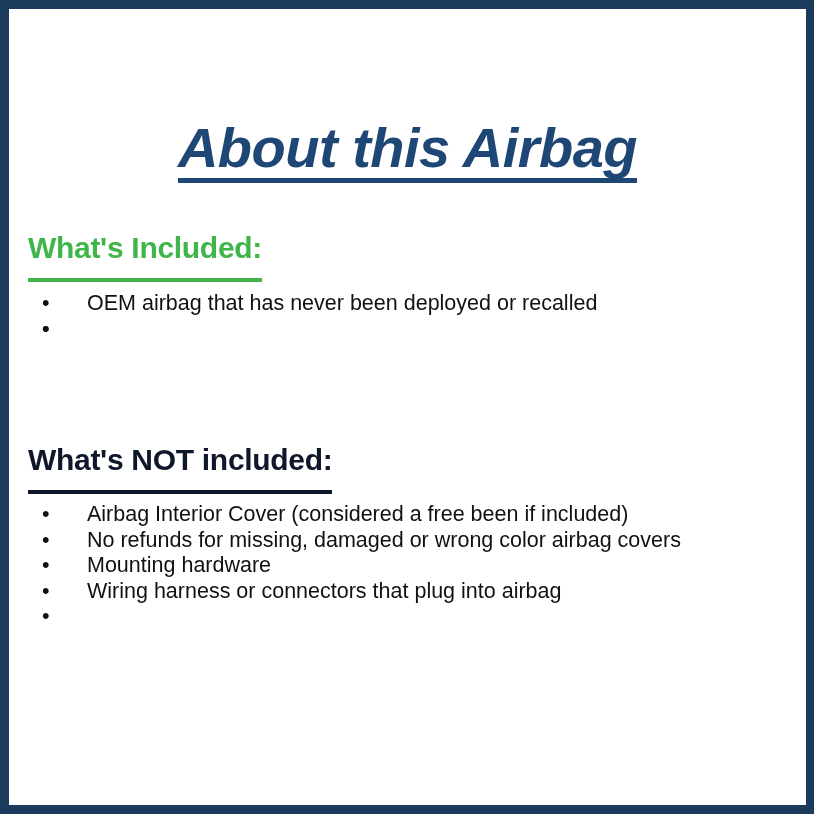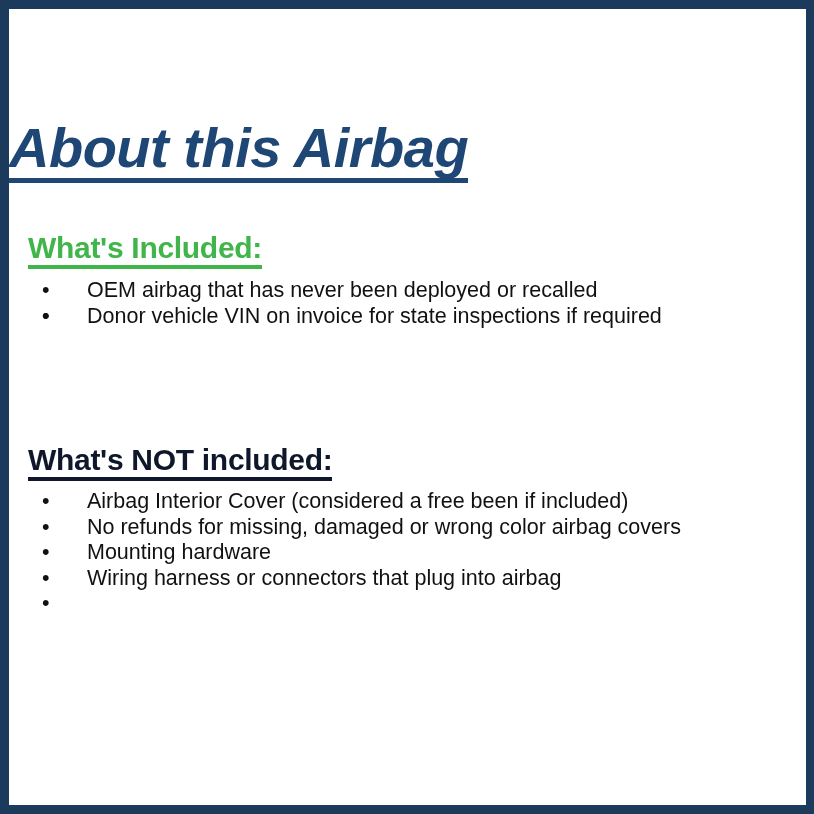--- a/index.html
+++ b/index.html
@@ -33,20 +33,21 @@
     right: 8px;
     bottom: 9px;
     background: #ffffff;
   }
 
   #page-title {
     position: absolute;
     left: 0;
     right: 0;
     top: 72px;
+    text-align: center;
     font-size: 56px;
     line-height: 1.05;
     font-weight: bold;
     font-style: italic;
     color: #1f4775;
     letter-spacing: -0.5px;
     white-space: nowrap;
   }
   #page-title .tx {
     display: inline-block;
@@ -67,21 +68,21 @@
     font-size: 30px;
     line-height: 1.1;
     font-weight: bold;
     letter-spacing: -0.3px;
     white-space: nowrap;
     padding-bottom: 0px;
   }
   .section-heading .tx {
     display: inline-block;
     border-bottom: 4px solid currentColor;
-    padding-bottom: 1px;
+    padding-bottom: 14px;
   }
   .heading-green { color: #3fb54a; }
   .heading-red   { color: #0f172a; }
 
   ul.bullets {
     list-style: none;
     margin: 0;
     padding: 0;
   }
   .section-included ul.bullets { margin-top: 9px; }
@@ -118,21 +119,21 @@
 
   <div class="inner">
 
     <h1 id="page-title"><span class="tx">About this Airbag</span></h1>
 
     <div class="section section-included">
       <div class="section-heading heading-green"><span class="tx">What's Included:</span></div>
       <ul class="bullets">
         <li><span class="bullet-dot">•</span><span>OEM airbag that has never been deployed or recalled</span></li>
         <li><span class="bullet-dot">•</span></li>
-        <li><span class="bullet-dot">•</span><span>Donor vehicle VIN on invoice for state inspections if required</span></li>
+        <li><span class="bullet-dot">•</span></li>
       </ul>
     </div>
 
     <div class="section section-excluded">
       <div class="section-heading heading-red"><span class="tx">What's NOT included:</span></div>
       <ul class="bullets">
         <li><span class="bullet-dot">•</span><span>Airbag Interior Cover (considered a free been if included)</span></li>
         <li><span class="bullet-dot">•</span><span>No refunds for missing, damaged or wrong color airbag covers</span></li>
         <li><span class="bullet-dot">•</span><span>Mounting hardware</span></li>
         <li><span class="bullet-dot">•</span><span>Wiring harness or connectors that plug into airbag</span></li>

